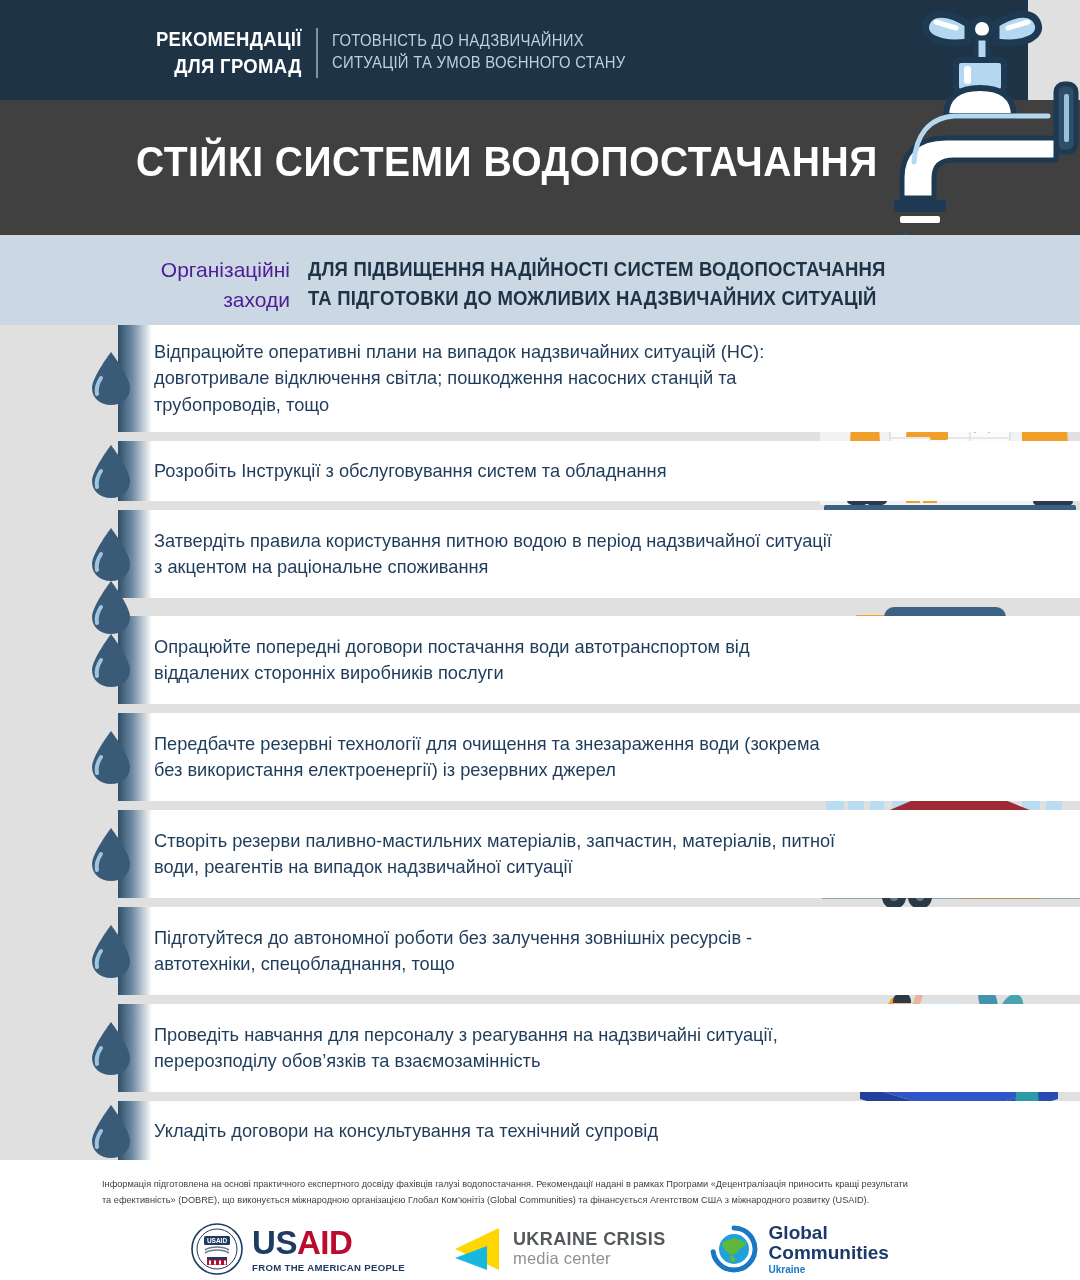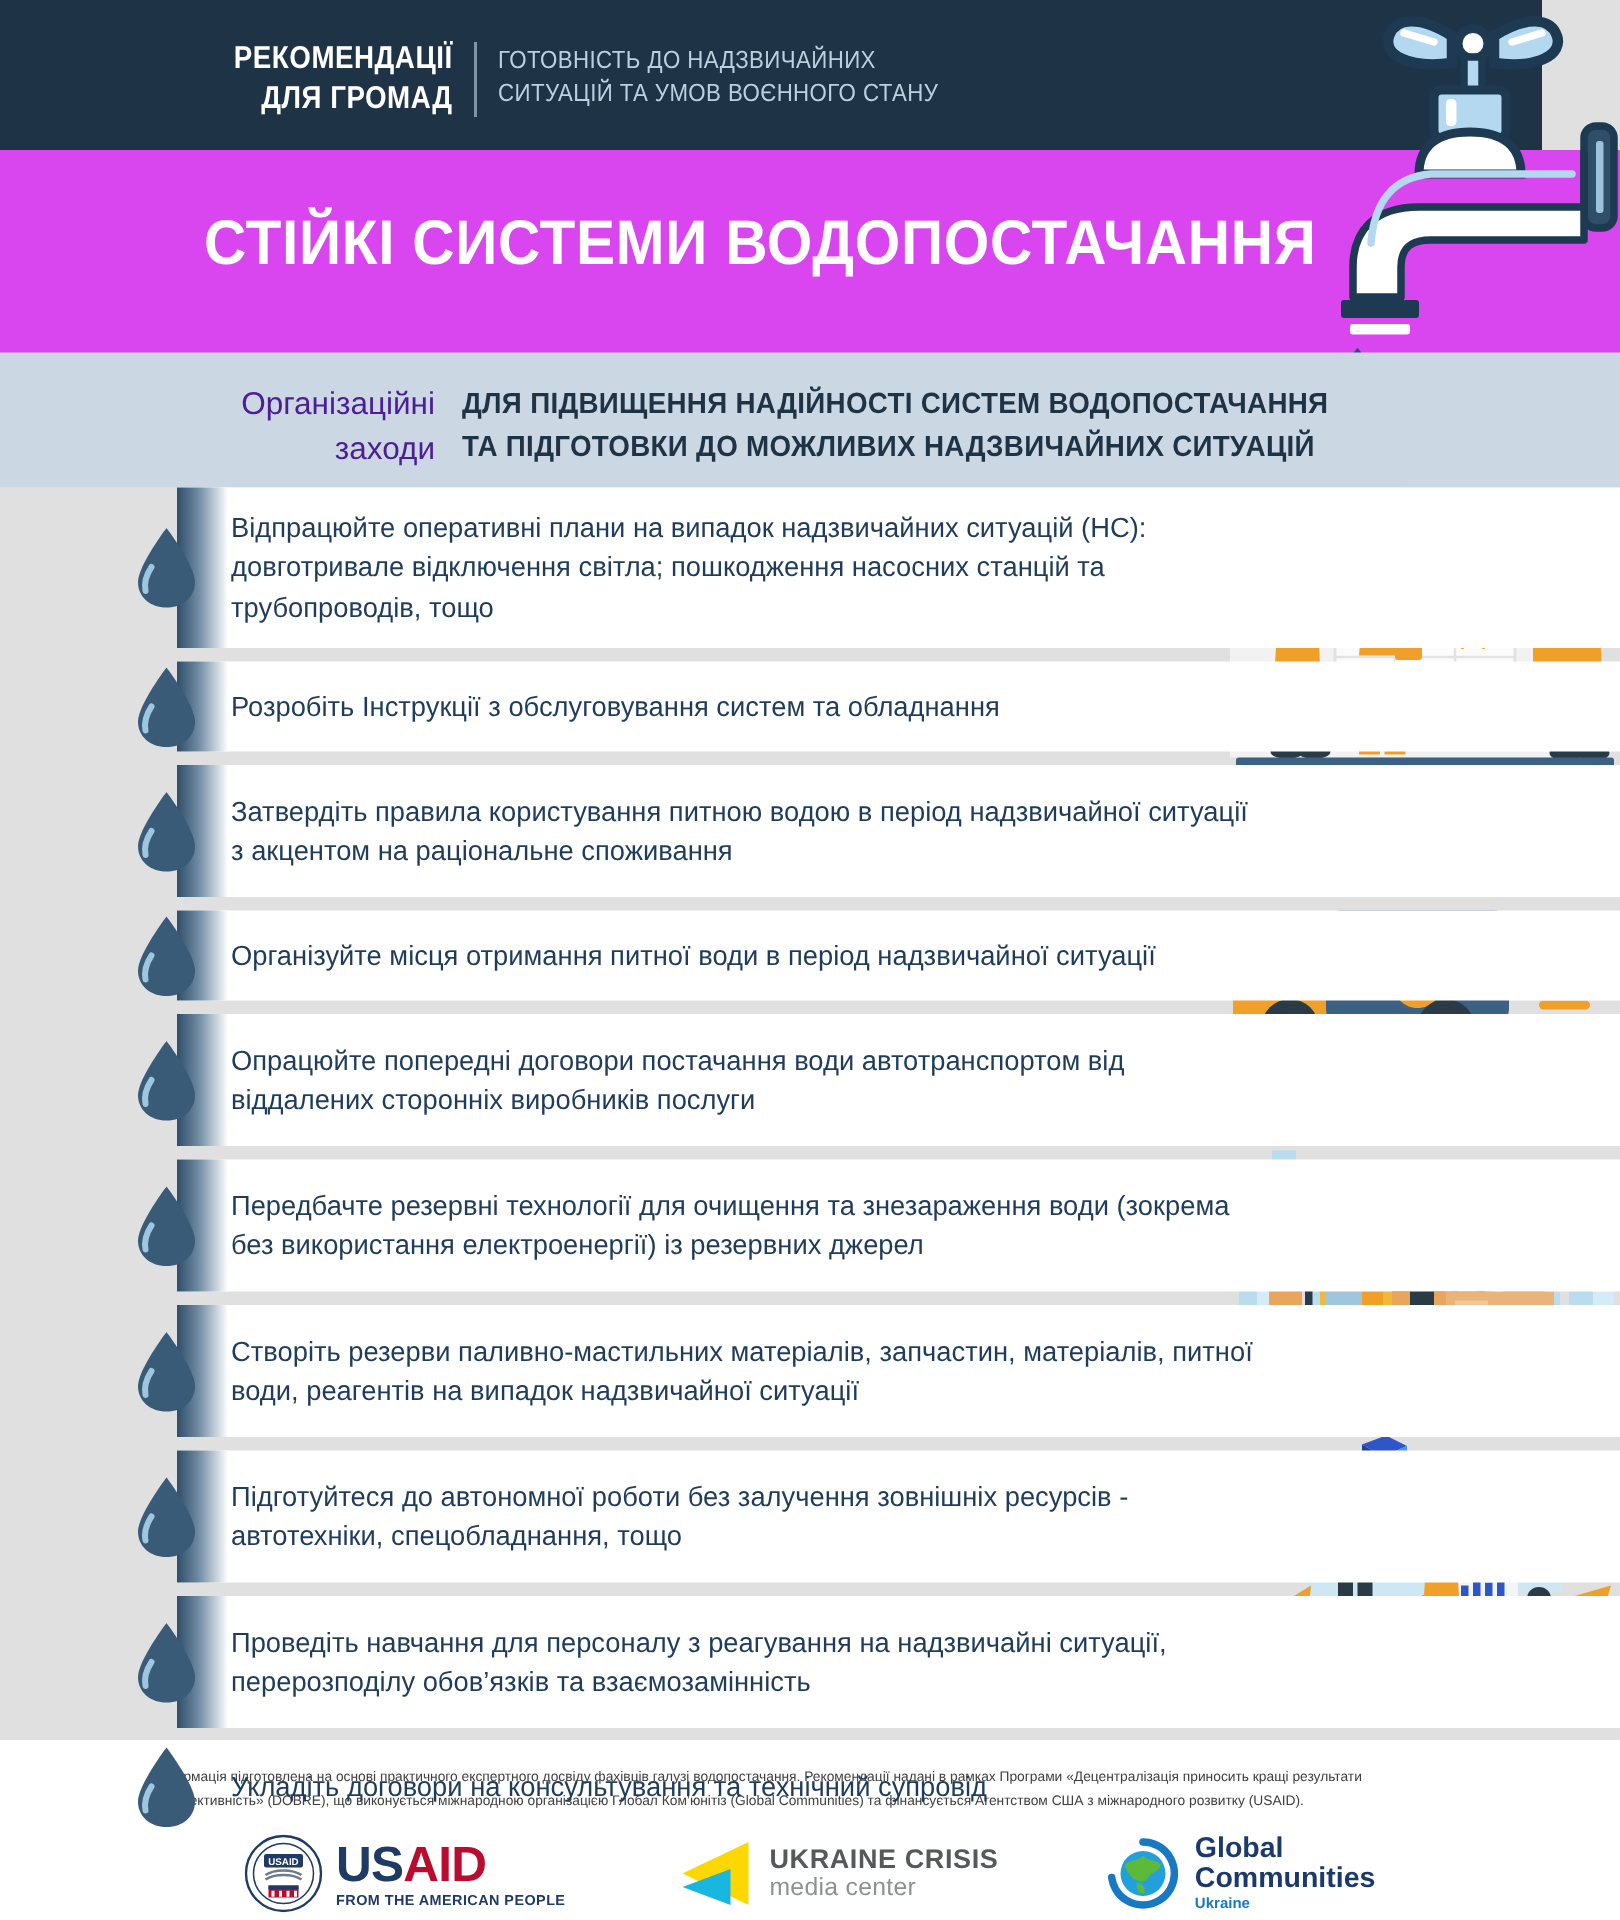--- a/index.html
+++ b/index.html
@@ -31,21 +31,21 @@
   }
   .brand-right {
     color:#bcd0de; line-height:1.34; font-size:16.5px; letter-spacing:.3px;
     transform: scaleX(.9); transform-origin: left center;
     padding-top:3px;
   }
 
   
   .titleband {
     position:absolute; left:0; top:100px; width:1080px; height:169px;
-    background:#d946ef;
+    background:#404040;
   }
   .titleband .title {
     position:absolute; left:136px; top:38px;
     color:#ffffff; font-size:42px; font-weight:700;
     letter-spacing:.5px; transform:scaleX(.93); transform-origin:left center;
   }
 
   
   .subband {
     position:absolute; left:0; top:235px; width:1080px; height:90px;
@@ -108,21 +108,21 @@
   .footer {
     position:absolute; left:0; top:1160px; width:1080px; height:120px;
     background:#ffffff;
   }
   .disclaimer {
     position:absolute; left:102px; top:16px; width:876px;
     color:#404040; font-size:9.2px; line-height:1.75; text-align:left;
   }
   .logos {
     position:absolute; left:0; top:58px; width:1080px; height:62px;
-    display:flex; align-items:center; justify-content:center; gap:72px;
+    display:flex; align-items:center; justify-content:center; gap:44px;
   }
   .logo { display:flex; align-items:center; }
 
   .usaid-text { display:flex; flex-direction:column; margin-left:9px; }
   .usaid-main { font-size:33px; font-weight:700; letter-spacing:-.5px; line-height:1; }
   .usaid-main .us { color:#1f3a63; }
   .usaid-main .aid { color:#ba0c2f; }
   .usaid-sub { font-size:9.6px; color:#1f3a63; font-weight:700; letter-spacing:.3px; margin-top:3px; }
 
   .ucmc-text { margin-left:12px; }
@@ -449,23 +449,20 @@
         <div class="card h2">
           <div class="rowtext">Затвердіть правила користування питною водою в період надзвичайної ситуації з акцентом на раціональне споживання</div>
         </div>
       </div>
 
       <div class="row">
         <svg class="drop" viewBox="0 0 46 56">
           <path d="M23 2 C23 2, 4 27, 4 38 C4 48, 12 55, 23 55 C34 55, 42 48, 42 38 C42 27, 23 2, 23 2 Z" fill="#3a5b78"></path>
           <path d="M13 28 C9 34, 8 39, 9 44" stroke="#9ec6e0" stroke-width="4" fill="none" stroke-linecap="round"></path>
         </svg>
-        <div class="card h1">
-          <div class="rowtext">Організуйте місця отримання питної води в період надзвичайної ситуації</div>
-        </div>
       </div>
 
       <div class="row">
         <svg class="drop" viewBox="0 0 46 56">
           <path d="M23 2 C23 2, 4 27, 4 38 C4 48, 12 55, 23 55 C34 55, 42 48, 42 38 C42 27, 23 2, 23 2 Z" fill="#3a5b78"></path>
           <path d="M13 28 C9 34, 8 39, 9 44" stroke="#9ec6e0" stroke-width="4" fill="none" stroke-linecap="round"></path>
         </svg>
         <div class="card h2">
           <div class="rowtext">Опрацюйте попередні договори постачання води автотранспортом від віддалених сторонніх виробників послуги</div>
         </div>

